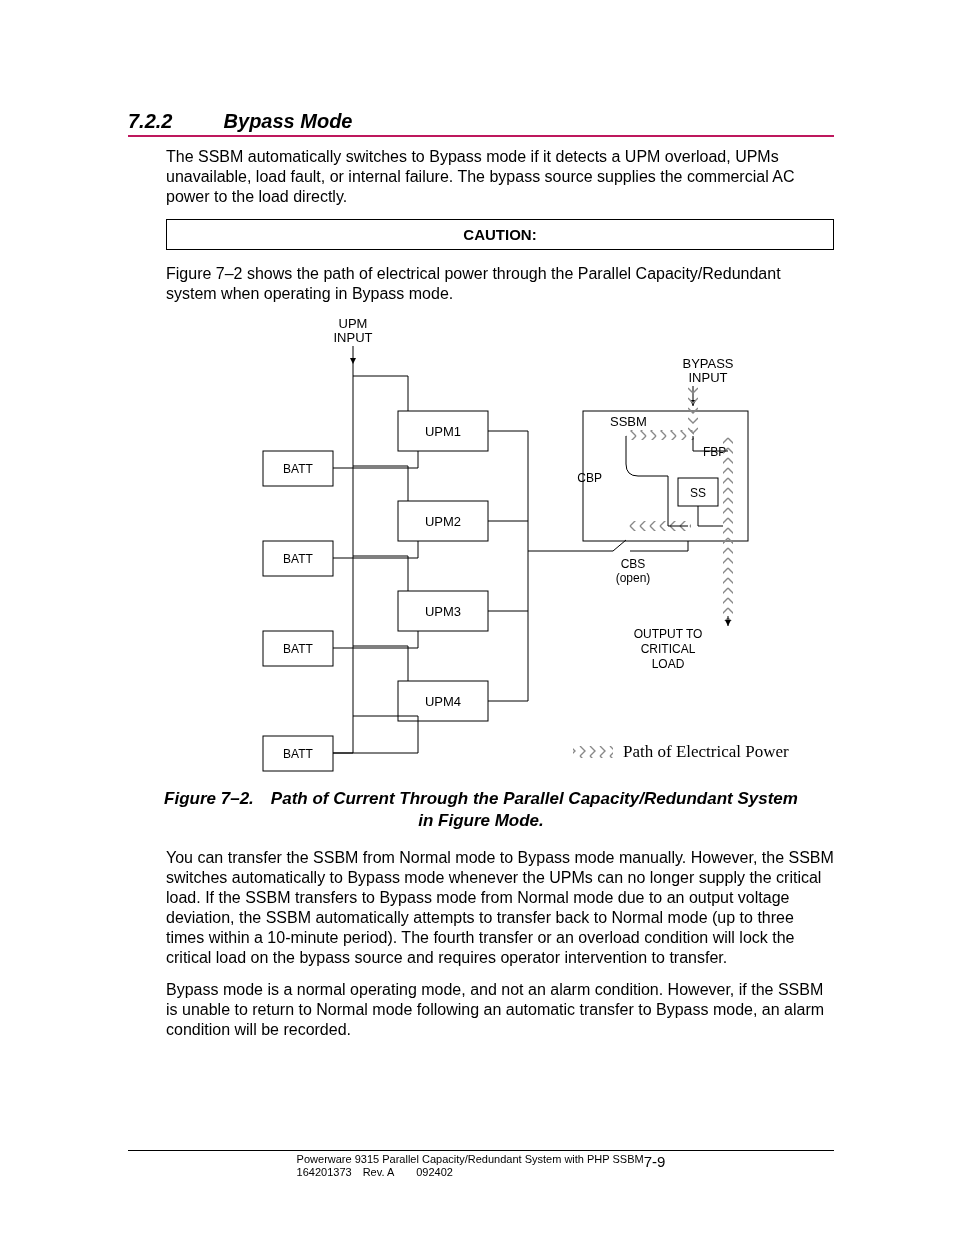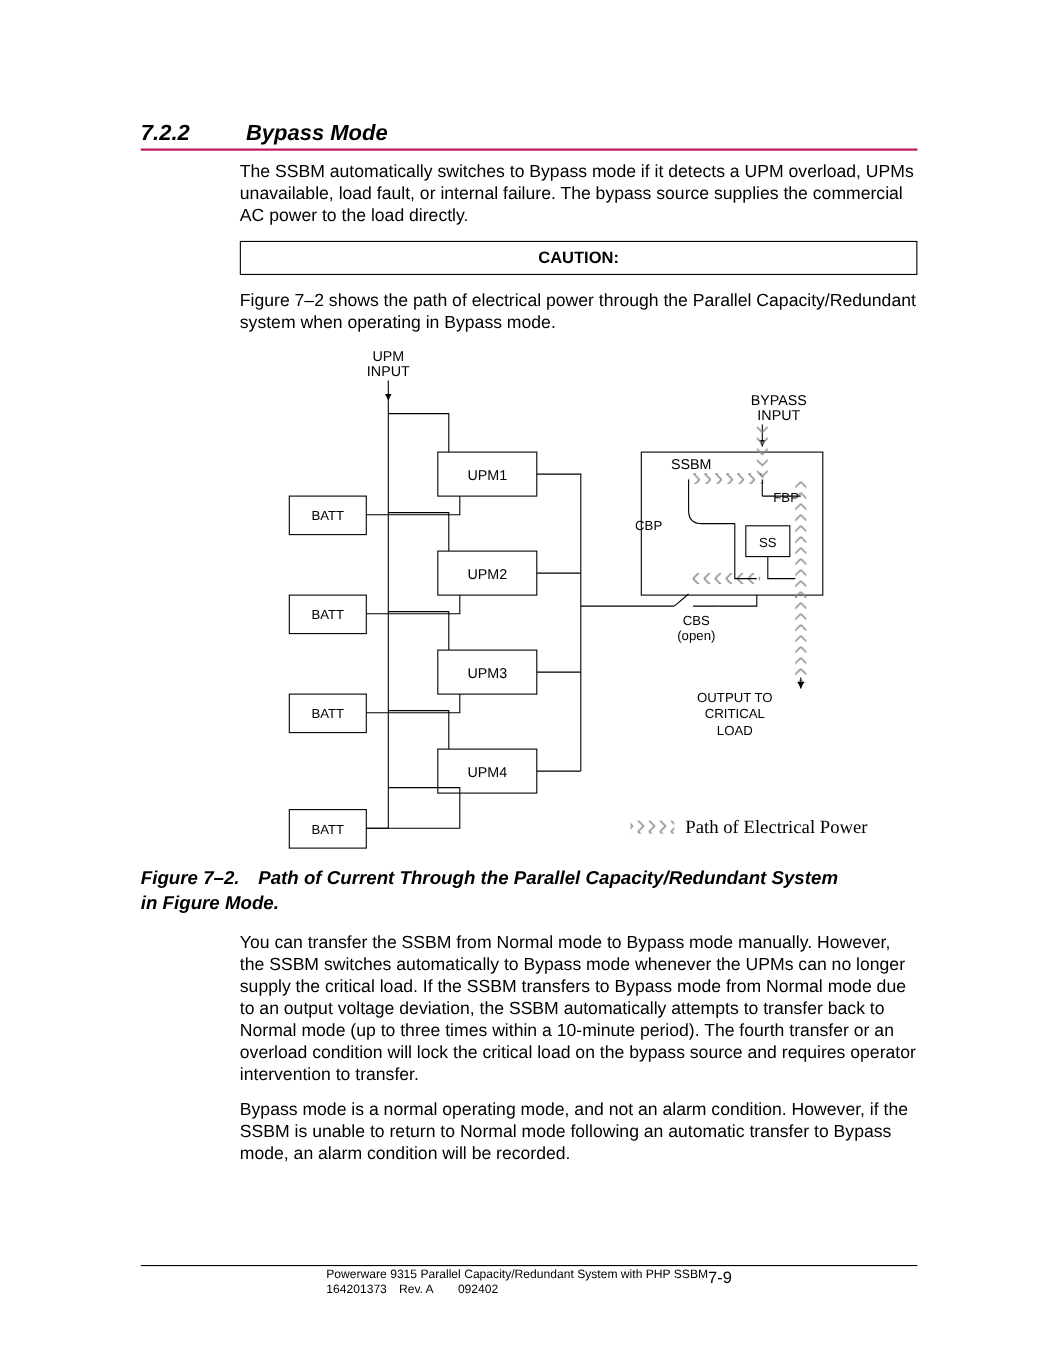--- a/index.html
+++ b/index.html
@@ -28,21 +28,21 @@
     margin: 0;
     font-size: 20px;
     font-weight: bold;
     font-style: italic;
   }
   .heading-row .num {
     display: inline-block;
     width: 90px;
   }
   .body-indent {
-    margin-left: 90px;
+    margin-left: 38px;
     margin-right: 0;
   }
   .para {
     font-size: 16px;
     line-height: 1.25;
     margin: 0 0 12px 0;
   }
   .caution-box {
     border: 1px solid #000;
     padding: 6px 27px;
@@ -56,20 +56,21 @@
     position: relative;
     height: 470px;
   }
   .figure-wrap svg {
     display: block;
   }
   .fig-caption {
     font-weight: bold;
     font-style: italic;
     font-size: 17px;
+    text-align: center;
     margin: 2px 0 16px 0;
     line-height: 1.3;
   }
   .footer {
     position: absolute;
     left: 128px;
     right: 120px;
     bottom: 56px;
     border-top: 1px solid #000;
     padding-top: 2px;

